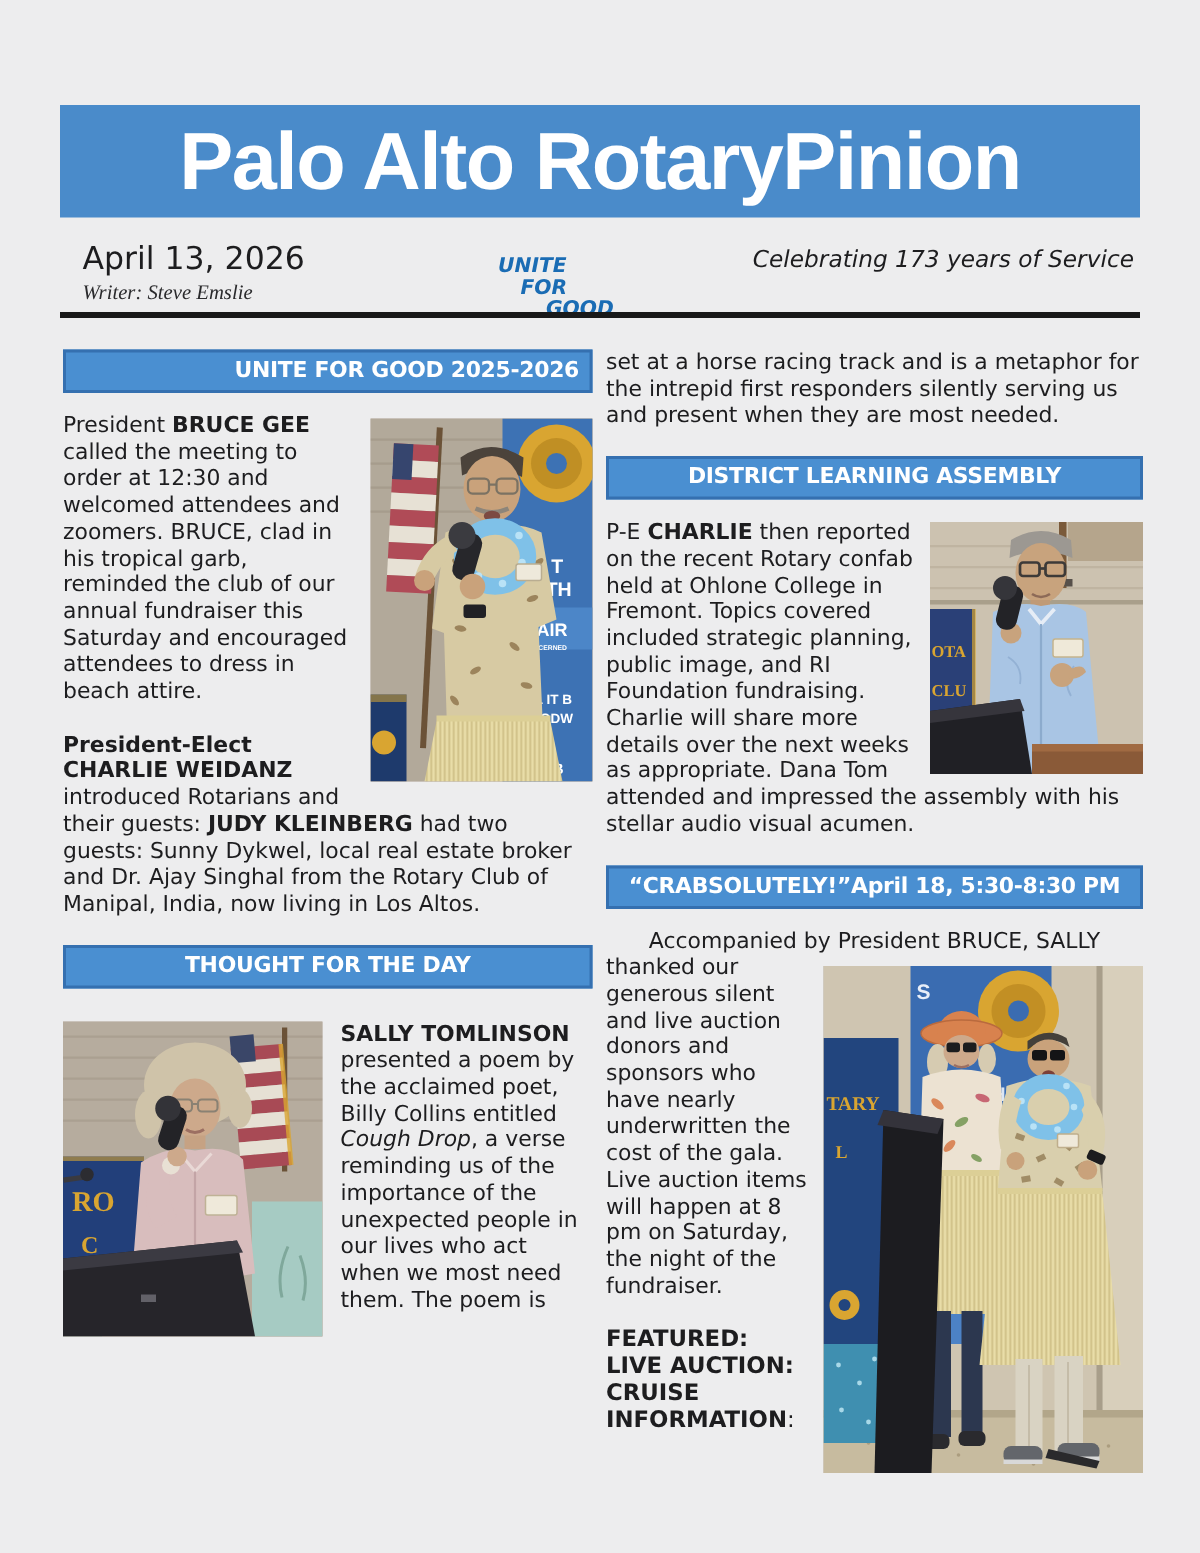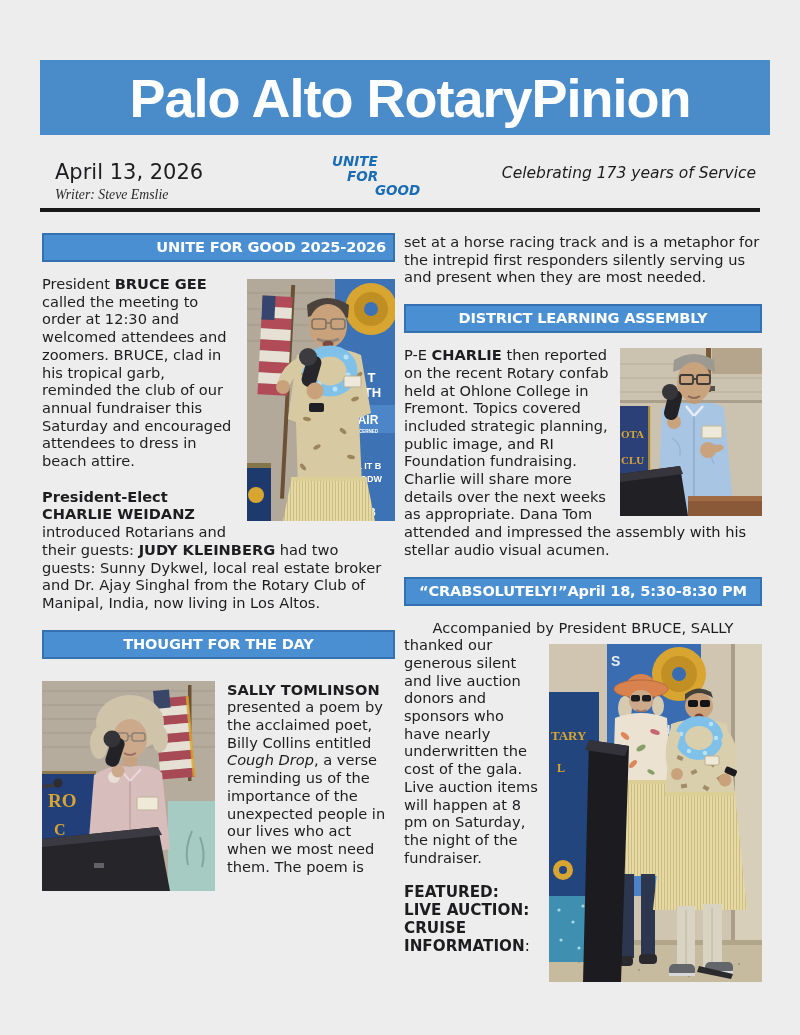--- a/index.html
+++ b/index.html
@@ -1,29 +1,29 @@
 <!DOCTYPE html>
 <html><head>
 <meta charset="utf-8">
 <style>
   html,body{margin:0;padding:0;background:#ededee;}
   .page{position:relative;width:800px;height:1035px;background:#ededee;overflow:hidden;
         font-family:"DejaVu Sans","Liberation Sans",sans-serif;color:#1d1d1f;}
-  .header-banner{position:absolute;left:40px;top:60px;width:720px;height:75px;background:#4a8bca;
-        display:flex;align-items:center;justify-content:center;padding-left:10px;}
+  .header-banner{position:absolute;left:40px;top:70px;width:720px;height:75px;background:#4a8bca;
+        display:flex;align-items:center;justify-content:center;}
   .header-title{color:#ffffff;font-size:54px;font-weight:bold;letter-spacing:-1px;white-space:nowrap;
         font-family:"Liberation Sans",sans-serif;}
   .masthead{position:absolute;left:40px;top:148px;width:720px;height:58px;}
   .date-block{position:absolute;left:15px;top:12px;}
   .date{font-size:21px;}
   .writer{font-size:13.8px;font-style:italic;margin-top:3px;color:#2a2a2c;font-family:Liberation Serif, serif;}
-  .logo{position:absolute;left:292px;top:6px;color:#1a6cb4;font-weight:bold;font-style:italic;
+  .logo{position:absolute;left:292px;top:22px;color:#1a6cb4;font-weight:bold;font-style:italic;
         font-size:13.5px;line-height:14.5px;}
   .logo .l2{margin-left:15px;}
-  .logo .l3{margin-left:43px;}
+  .logo .l3{margin-left:32px;}
   .tagline{position:absolute;right:4px;top:16px;font-style:italic;font-size:15.5px;}
   .rule{position:absolute;left:40px;top:208px;width:720px;height:4px;background:#191919;}
   .columns{position:absolute;left:42px;top:233px;width:720px;display:flex;gap:9px;
         font-size:14.6px;line-height:17.7px;}
   .col-left{width:353px;}
   .col-right{width:358px;}
   p{margin:0 0 18px;}
   .sec-banner{background:#4a8fd1;border:2px solid #3570b0;color:#fff;font-weight:bold;
         font-size:14.6px;line-height:18px;padding:3px 7px 4px;box-sizing:border-box;
         white-space:nowrap;letter-spacing:-0.2px;margin:0 0 13px;clear:both;text-align:center;}

